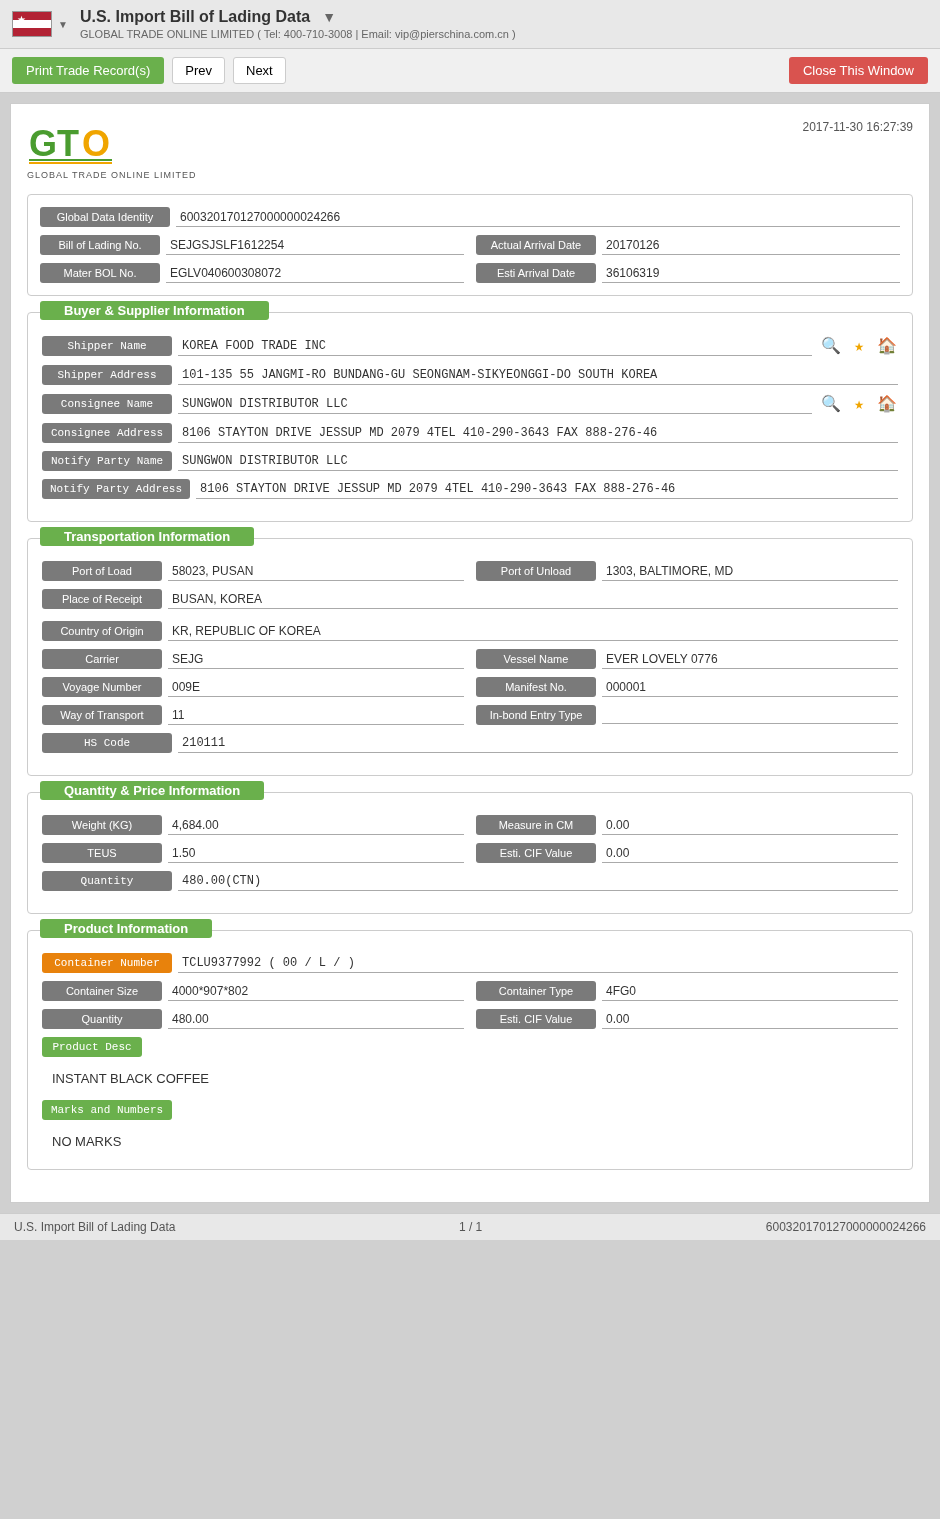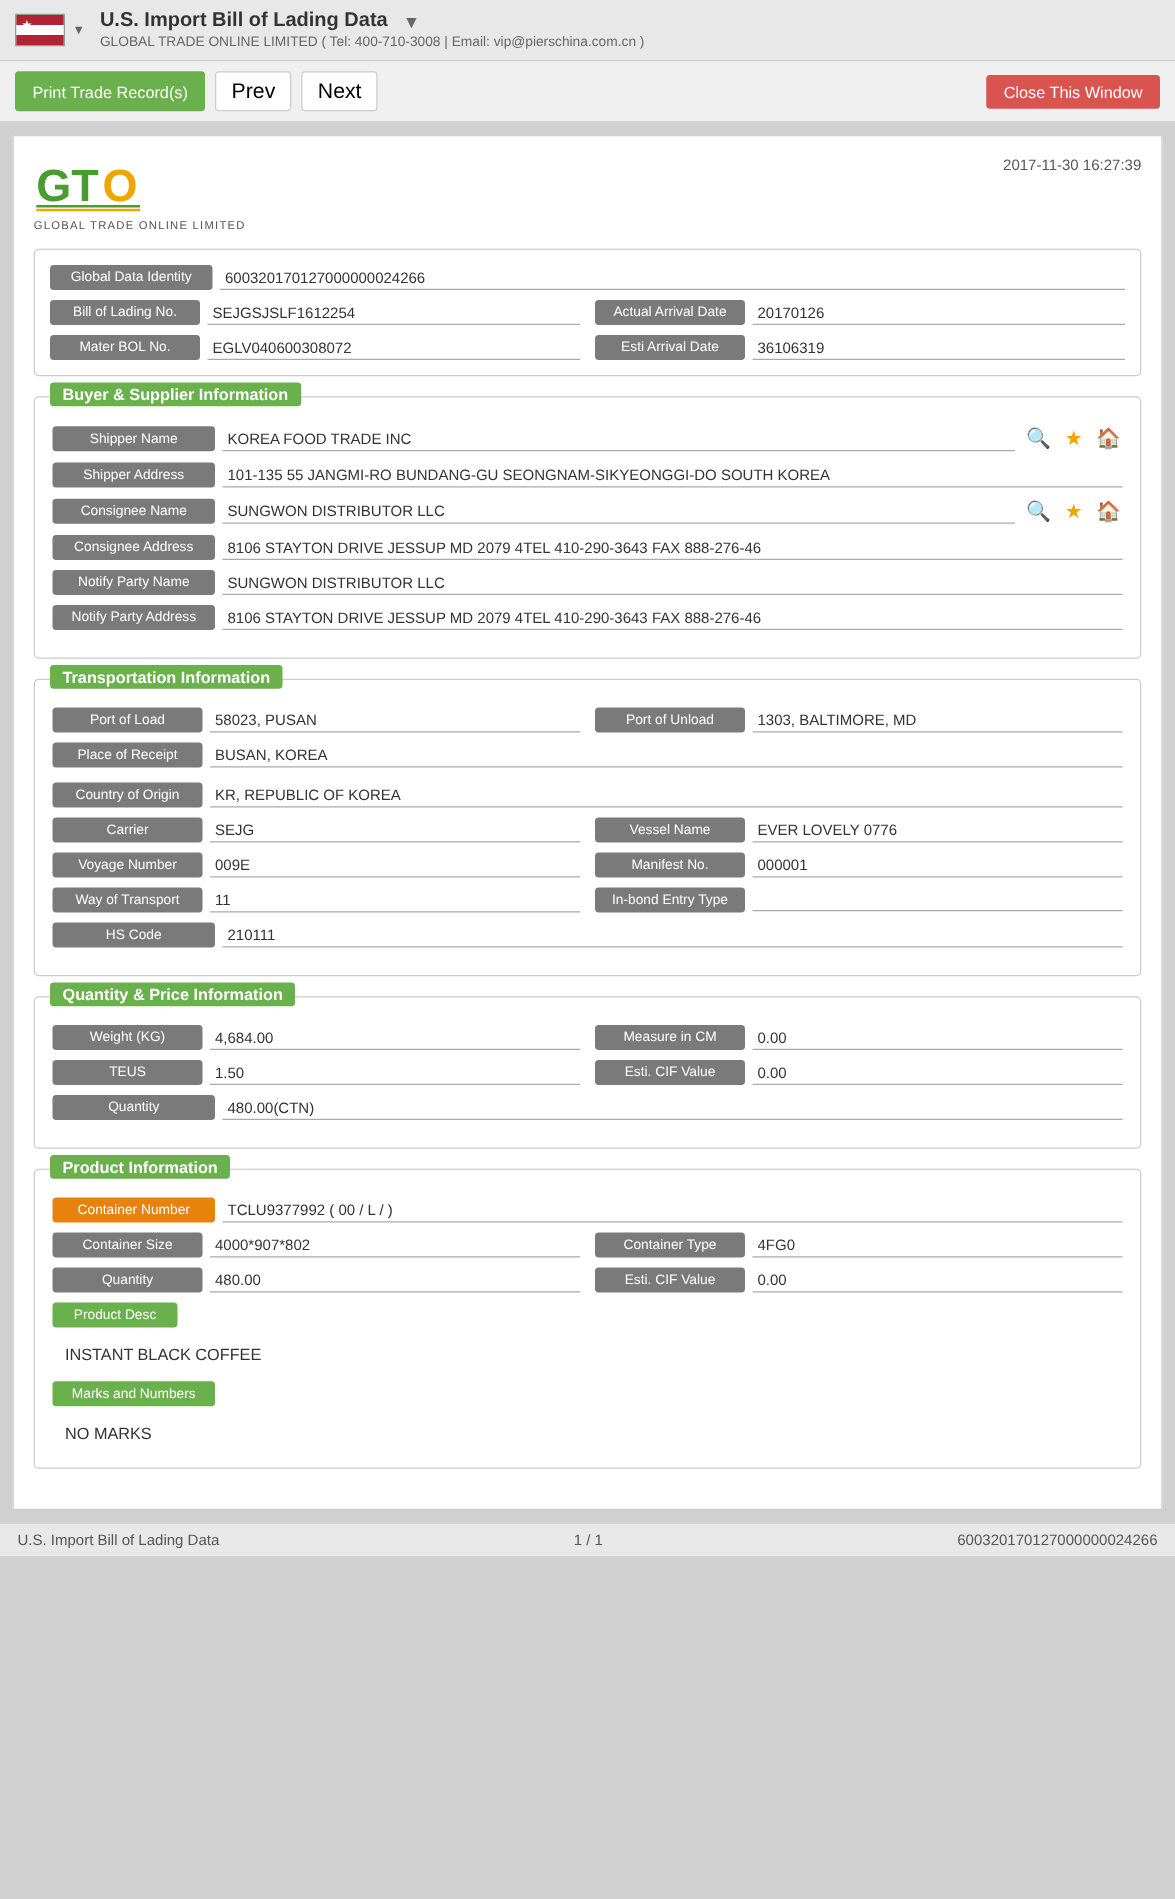--- a/index.html
+++ b/index.html
@@ -12,38 +12,38 @@
     .dropdown-arrow { font-size: 10px; margin-right: 12px; color: #666; cursor: pointer; }
     .header-title { font-size: 16px; font-weight: bold; color: #333; margin-right: 6px; }
     .header-arrow { font-size: 14px; color: #666; cursor: pointer; }
     .header-sub { font-size: 11px; color: #666; margin-top: 2px; }
     .header-text-block { display: flex; flex-direction: column; }
 
     
     .toolbar { background: #f0f0f0; padding: 8px 12px; display: flex; align-items: center; justify-content: space-between; border-bottom: 1px solid #ccc; gap: 44px; }
     .toolbar-left { display: flex; gap: 8px; }
     .btn-print { background: #6ab04c; color: white; border: none; padding: 6px 14px; border-radius: 3px; cursor: pointer; font-size: 13px; }
-    .btn-nav { background: white; border: 1px solid #ccc; padding: 5px 12px; border-radius: 3px; cursor: pointer; font-size: 17px; }
+    .btn-nav { background: white; border: 1px solid #ccc; padding: 5px 12px; border-radius: 3px; cursor: pointer; font-size: 13px; }
     .btn-close { background: #d9534f; color: white; border: none; padding: 6px 14px; border-radius: 3px; cursor: pointer; font-size: 13px; }
 
     
     .main-content { background: white; margin: 10px; padding: 16px; border: 1px solid #ccc; }
 
     
     .logo-row { display: flex; justify-content: space-between; align-items: flex-start; margin-bottom: 14px; }
     .logo-box { display: flex; flex-direction: column; align-items: flex-start; }
     .logo-sub { font-size: 9px; color: #555; letter-spacing: 1px; margin-top: 2px; }
     .timestamp { font-size: 12px; color: #555; }
 
     
     .section-card { border: 1px solid #ccc; border-radius: 4px; padding: 14px; margin-bottom: 16px; position: relative; }
-    .section-title { position: absolute; top: -12px; left: 12px; background: #6ab04c; color: white; padding: 2px 10px; border-radius: 3px; font-size: 13px; font-weight: bold; }
-
-    
-    .form-row { display: flex; align-items: center; margin-bottom: 8px; gap: 0; }
+    .section-title { position: absolute; top: -12px; left: 12px; background: #6ab04c; color: white; padding: 2px 24px; border-radius: 3px; font-size: 13px; font-weight: bold; }
+
+    
+    .form-row { display: flex; align-items: center; margin-bottom: 8px; gap: 0; font-family: Liberation Mono, monospace; }
     .field-label { background: #7a7a7a; color: white; padding: 4px 8px; border-radius: 3px; font-size: 11px; white-space: nowrap; min-width: 130px; text-align: center; margin-right: 6px; }
     .field-label.orange { background: #e8820c; }
     .field-label.green { background: #6ab04c; }
     .field-value { border-bottom: 1px solid #aaa; flex: 1; padding: 2px 4px; font-size: 12px; color: #333; min-height: 18px; }
     .field-pair { display: flex; align-items: center; flex: 1; }
     .field-pair .field-label { min-width: 120px; }
     .field-pair .field-value { flex: 1; }
 
     
     .icon-group { display: flex; gap: 6px; margin-left: 8px; }

